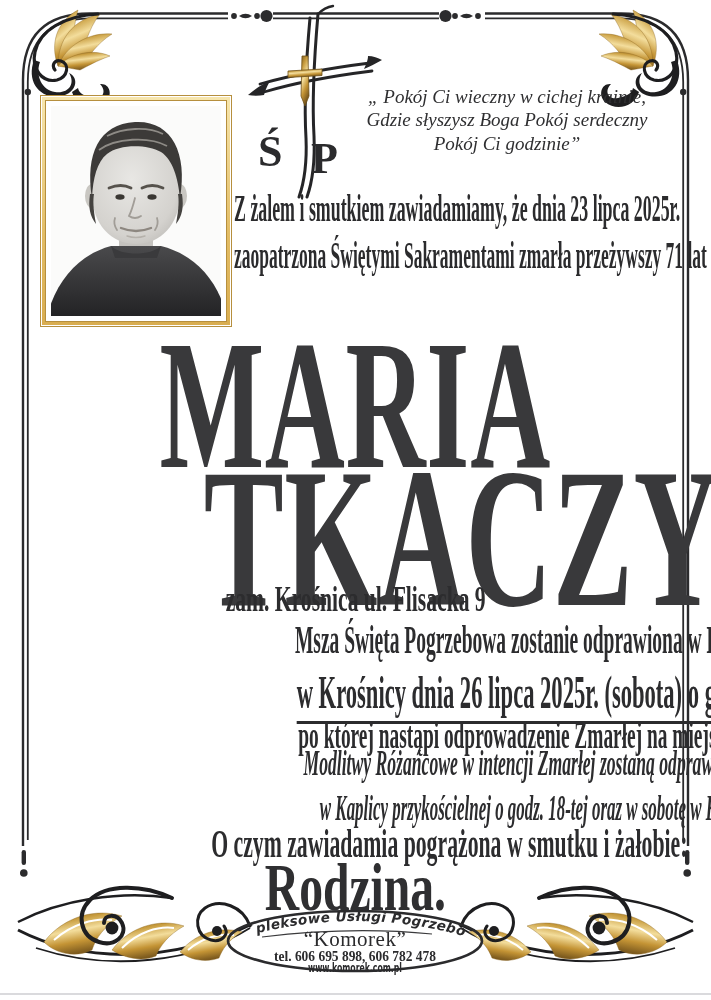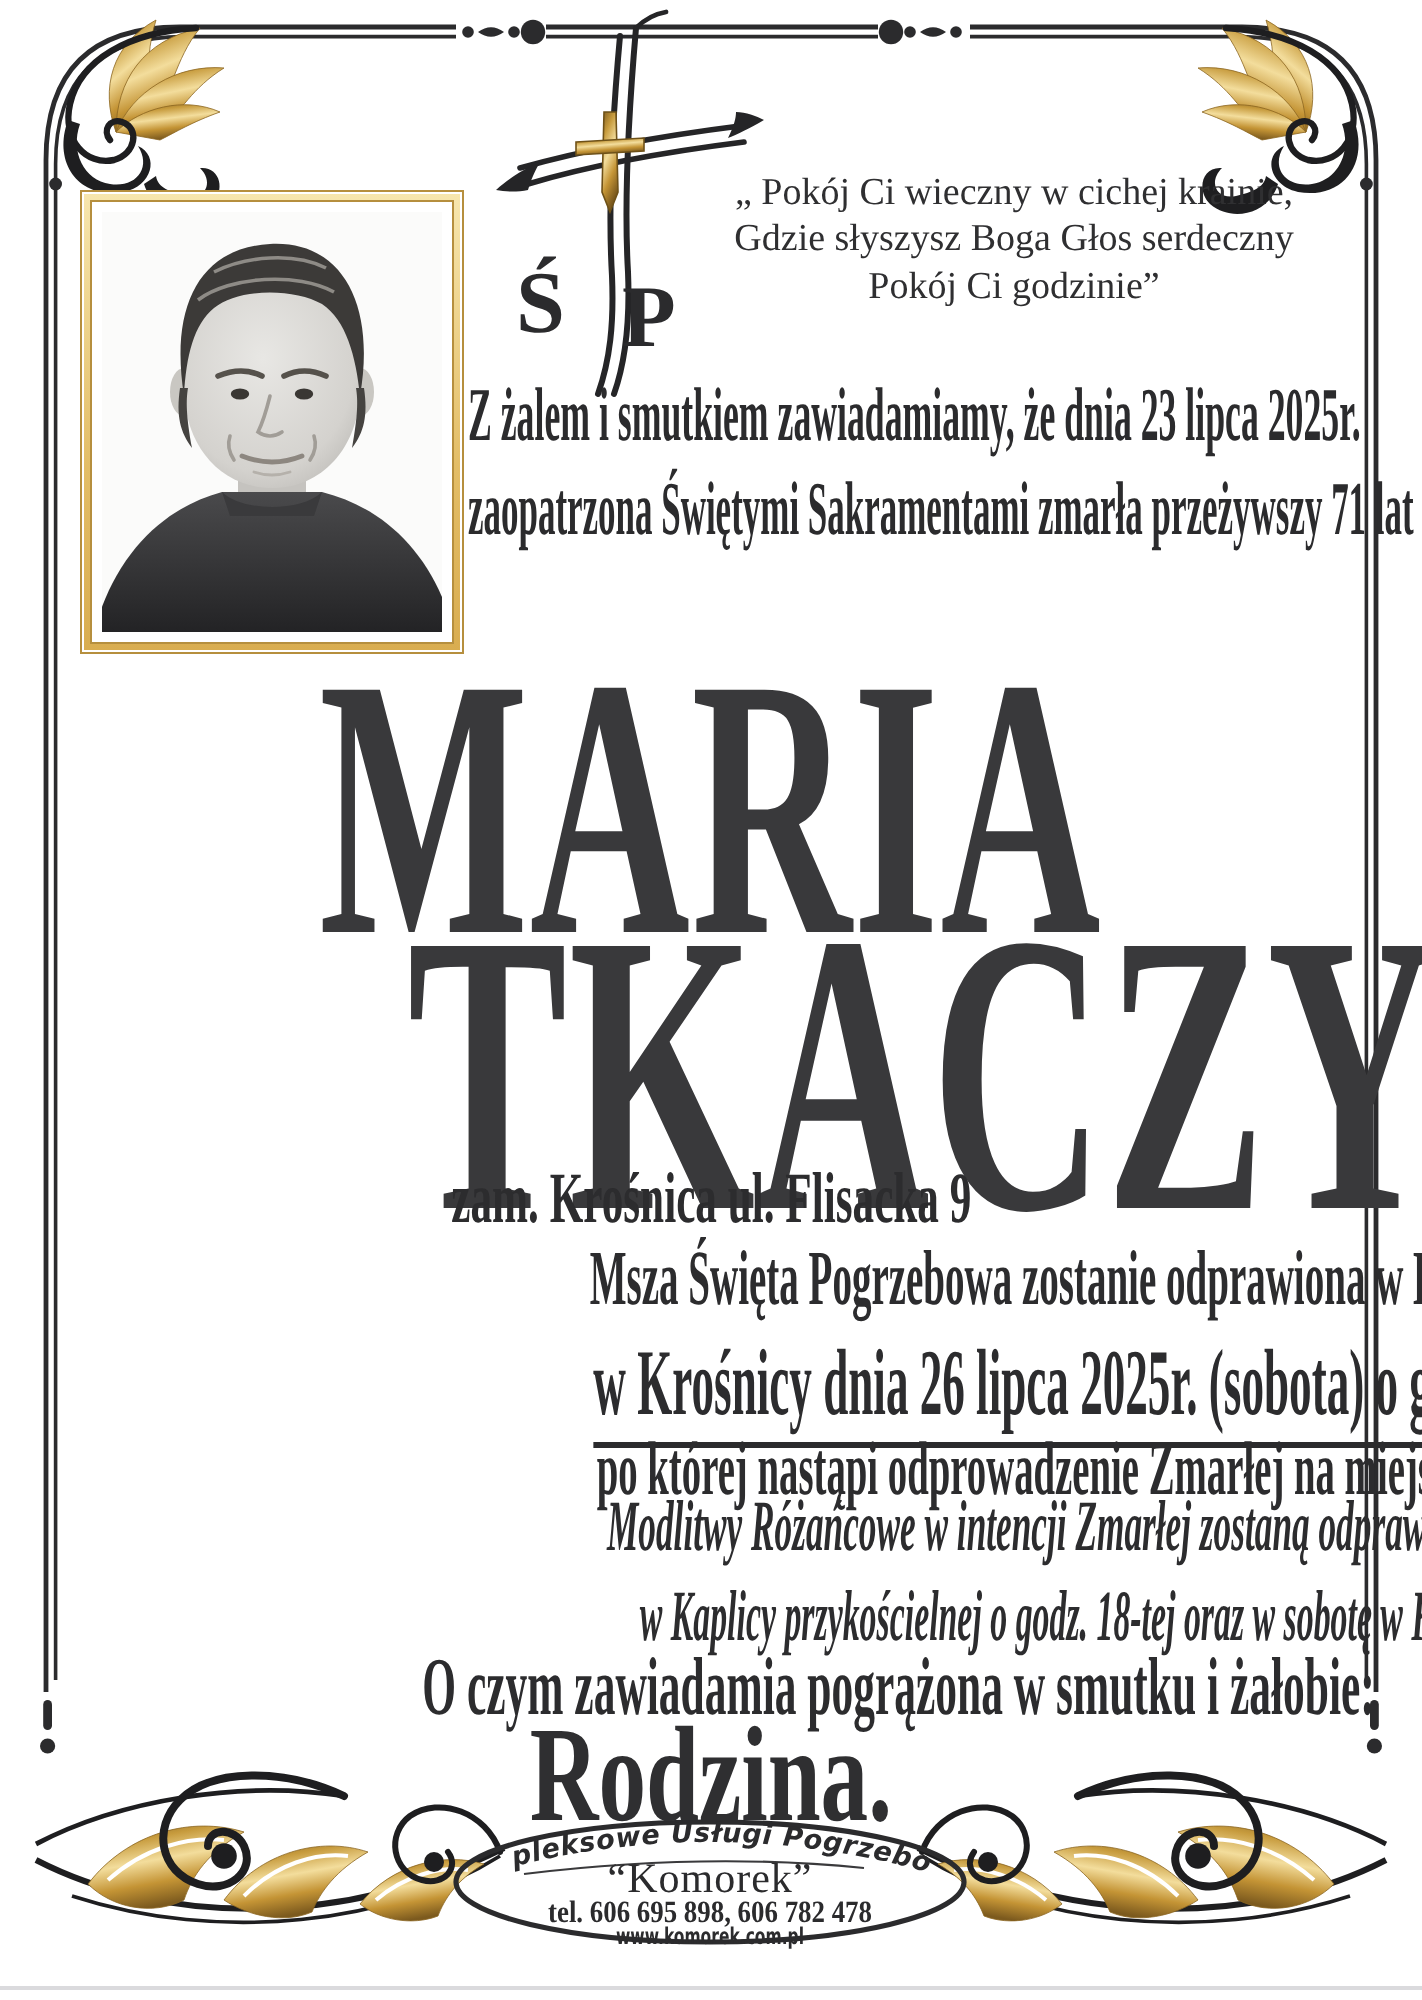--- a/index.html
+++ b/index.html
@@ -7,21 +7,21 @@
     position:relative;width:711px;height:1000px;background:#ffffff;overflow:hidden;
     font-family:"Liberation Serif", serif;color:#2c2c2e;
   }
   .frame-svg{position:absolute;left:0;top:0;width:711px;height:1000px;pointer-events:none;}
   
   .line{position:absolute;left:0;width:711px;text-align:center;white-space:nowrap;line-height:1;}
   .line.leftal{left:234px;width:477px;text-align:left;}
   .cond{display:inline-block;white-space:nowrap;transform:scaleX(var(--sx,1));transform-origin:50% 0;font-weight:bold;}
   .leftal .cond{transform-origin:0 0;}
   .quote{position:absolute;left:318px;top:85px;width:378px;text-align:center;
-         font-size:19px;line-height:23.4px;color:#2f2f31;}
+         font-style:italic;font-size:19px;line-height:23.4px;color:#2f2f31;}
   .sp{position:absolute;font-weight:bold;font-size:44px;color:#2b2b2d;line-height:1;}
   .sp-s{left:258px;top:130px;}
   .sp-p{left:311px;top:137px;}
   .ann{font-size:38px;color:#2b2b2d;}
   .name{color:#39393b;letter-spacing:1px;}
   .underlined{border-bottom:3px solid #2b2b2d;padding-bottom:5px;}
   .ital{font-style:italic;}
   .photo-frame{
     position:absolute;left:40px;top:95px;
     border:1px solid #b68f3e;background:linear-gradient(180deg,#f7e6ae,#e8c univers 0,#e3bd66 60%,#d9ad50);
@@ -214,21 +214,21 @@
         <path d="M 76,130 Q 85,133 94,130" fill="none" stroke="#b5b1ab" stroke-width="1.4" stroke-linecap="round"></path>
       </svg>
     </div>
   </div>
 
   <div class="sp sp-s">Ś</div>
   <div class="sp sp-p">P</div>
 
   <div class="quote">
     <div>„ Pokój Ci wieczny w cichej krainie,</div>
-    <div>Gdzie słyszysz Boga Głos serdeczny</div>
+    <div>Gdzie słyszysz Boga Pokój serdeczny</div>
     <div>Pokój Ci godzinie”</div>
   </div>
 
   <div class="line leftal ann" style="top:189px;">
     <span class="cond" style="--sx:.47;">Z żalem i smutkiem zawiadamiamy, że dnia 23 lipca 2025r.</span>
   </div>
   <div class="line leftal ann" style="top:236px;">
     <span class="cond" style="--sx:.46;">zaopatrzona Świętymi Sakramentami zmarła przeżywszy 71 lat</span>
   </div>
 

